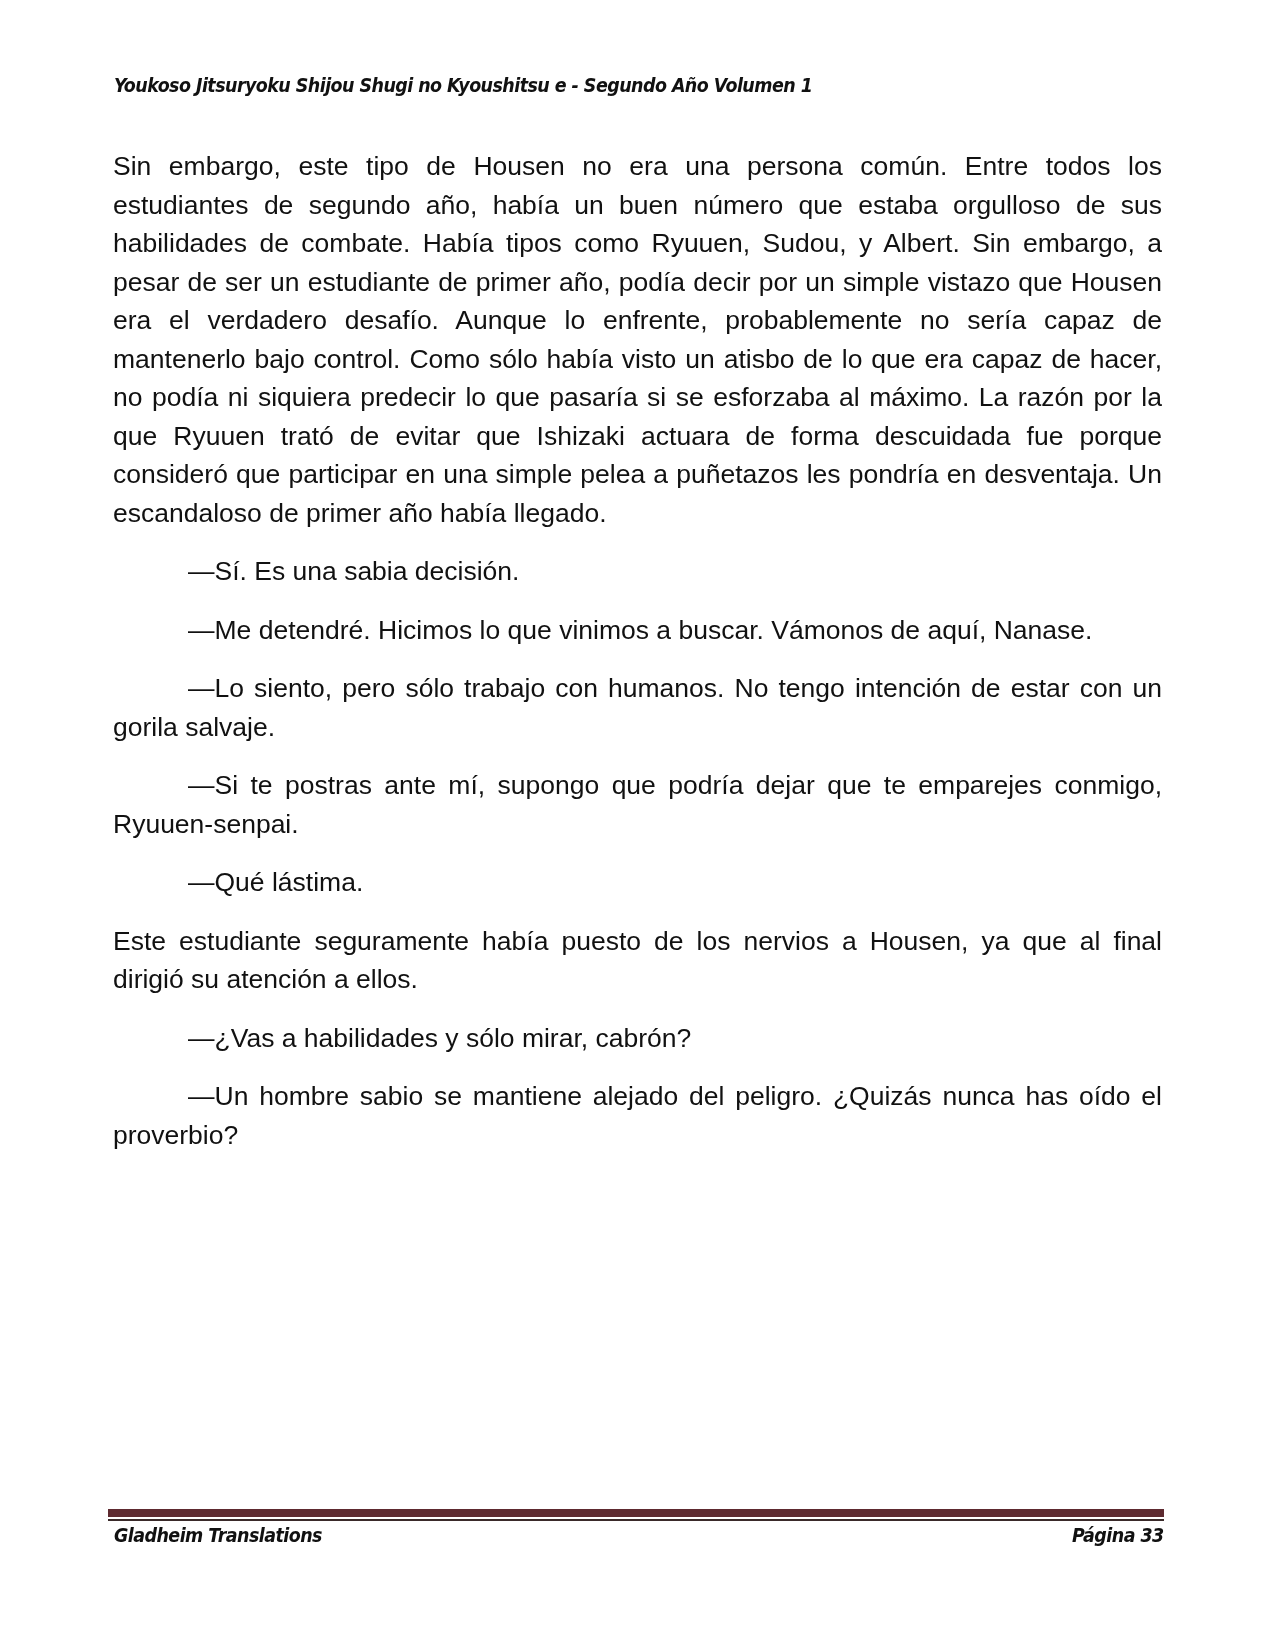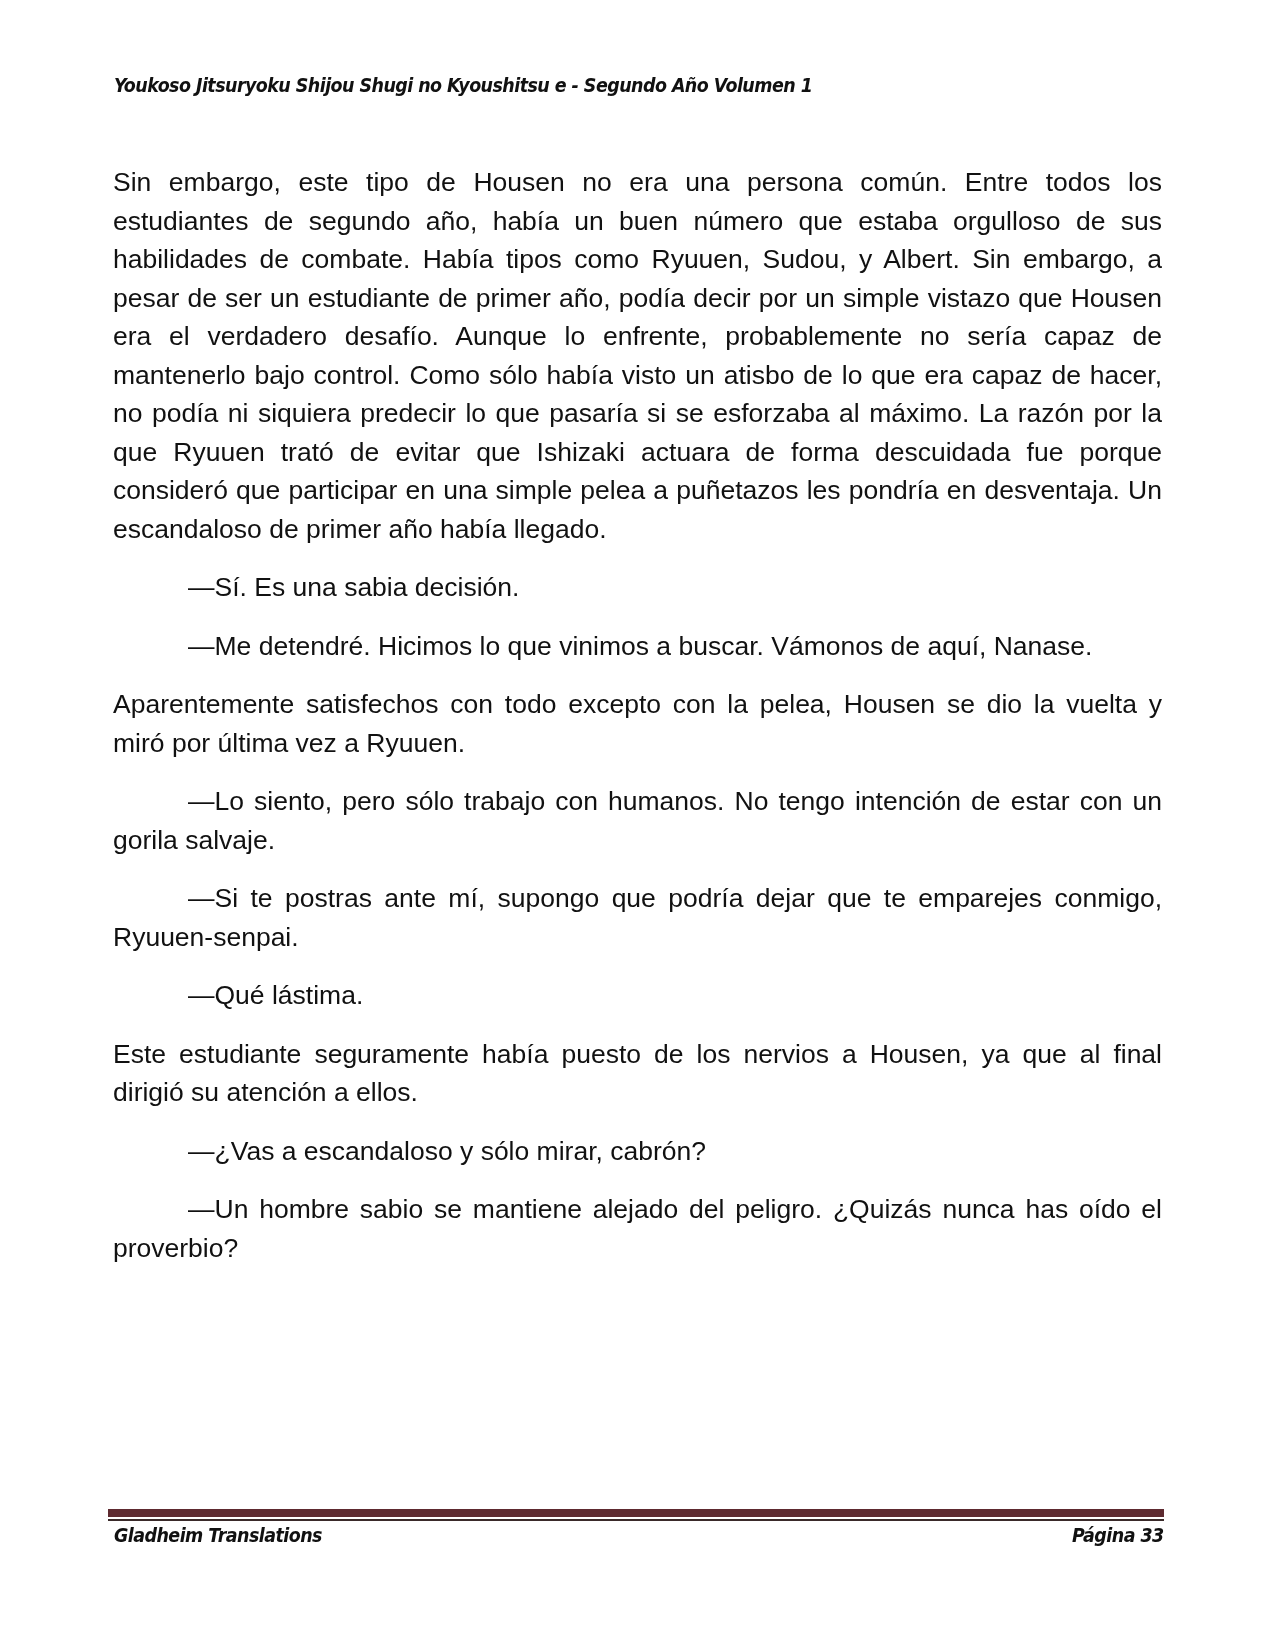--- a/index.html
+++ b/index.html
@@ -11,21 +11,21 @@
       font-weight: bold; font-style: italic;
       font-size: 19px; letter-spacing: -0.6px;
       color: #111; white-space: nowrap;
       transform: scaleX(0.92); transform-origin: left top;
     }
     .body-text {
       position: absolute; left: 113px; top: 147px; width: 1049px;
       font-family: "Liberation Sans", sans-serif;
       font-size: 26.5px; line-height: 38.5px; color: #111;
     }
-    .body-text p { margin: 16px 0 20px 0; text-align: justify; text-align-last: auto; }
+    .body-text p { margin: 0 0 20px 0; text-align: justify; text-align-last: auto; }
     .body-text p.indent { text-indent: 75px; }
     .footer-rule {
       position: absolute; left: 108px; top: 1509px; width: 1056px; height: 8px;
       background: #5e2a30;
     }
     .footer-rule-thin {
       position: absolute; left: 108px; top: 1519px; width: 1056px; height: 2px;
       background: #3a2a2a;
     }
     .footer-left, .footer-right {
@@ -40,26 +40,25 @@
 </head>
 <body>
 
 <div class="page">
   <div class="running-header">Youkoso Jitsuryoku Shijou Shugi no Kyoushitsu e - Segundo Año Volumen 1</div>
 
   <div class="body-text">
     <p>Sin embargo, este tipo de Housen no era una persona común. Entre todos los estudiantes de segundo año, había un buen número que estaba orgulloso de sus habilidades de combate. Había tipos como Ryuuen, Sudou, y Albert. Sin embargo, a pesar de ser un estudiante de primer año, podía decir por un simple vistazo que Housen era el verdadero desafío. Aunque lo enfrente, probablemente no sería capaz de mantenerlo bajo control. Como sólo había visto un atisbo de lo que era capaz de hacer, no podía ni siquiera predecir lo que pasaría si se esforzaba al máximo. La razón por la que Ryuuen trató de evitar que Ishizaki actuara de forma descuidada fue porque consideró que participar en una simple pelea a puñetazos les pondría en desventaja. Un escandaloso de primer año había llegado.</p>
     <p class="indent">—Sí. Es una sabia decisión.</p>
     <p class="indent">—Me detendré. Hicimos lo que vinimos a buscar. Vámonos de aquí, Nanase.</p>
-    <p>Aparentemente satisfechos con todo excepto con la pelea, Housen se dio la vuelta y miró por última vez a Ryuuen.</p>
     <p class="indent">—Lo siento, pero sólo trabajo con humanos. No tengo intención de estar con un gorila salvaje.</p>
     <p class="indent">—Si te postras ante mí, supongo que podría dejar que te emparejes conmigo, Ryuuen-senpai.</p>
     <p class="indent">—Qué lástima.</p>
     <p>Este estudiante seguramente había puesto de los nervios a Housen, ya que al final dirigió su atención a ellos.</p>
-    <p class="indent">—¿Vas a escandaloso y sólo mirar, cabrón?</p>
+    <p class="indent">—¿Vas a habilidades y sólo mirar, cabrón?</p>
     <p class="indent">—Un hombre sabio se mantiene alejado del peligro. ¿Quizás nunca has oído el proverbio?</p>
   </div>
 
   <div class="footer-rule"></div>
   <div class="footer-rule-thin"></div>
   <div class="footer-left">Gladheim Translations</div>
   <div class="footer-right">Página 33</div>
 </div>
 
 </body></html>

